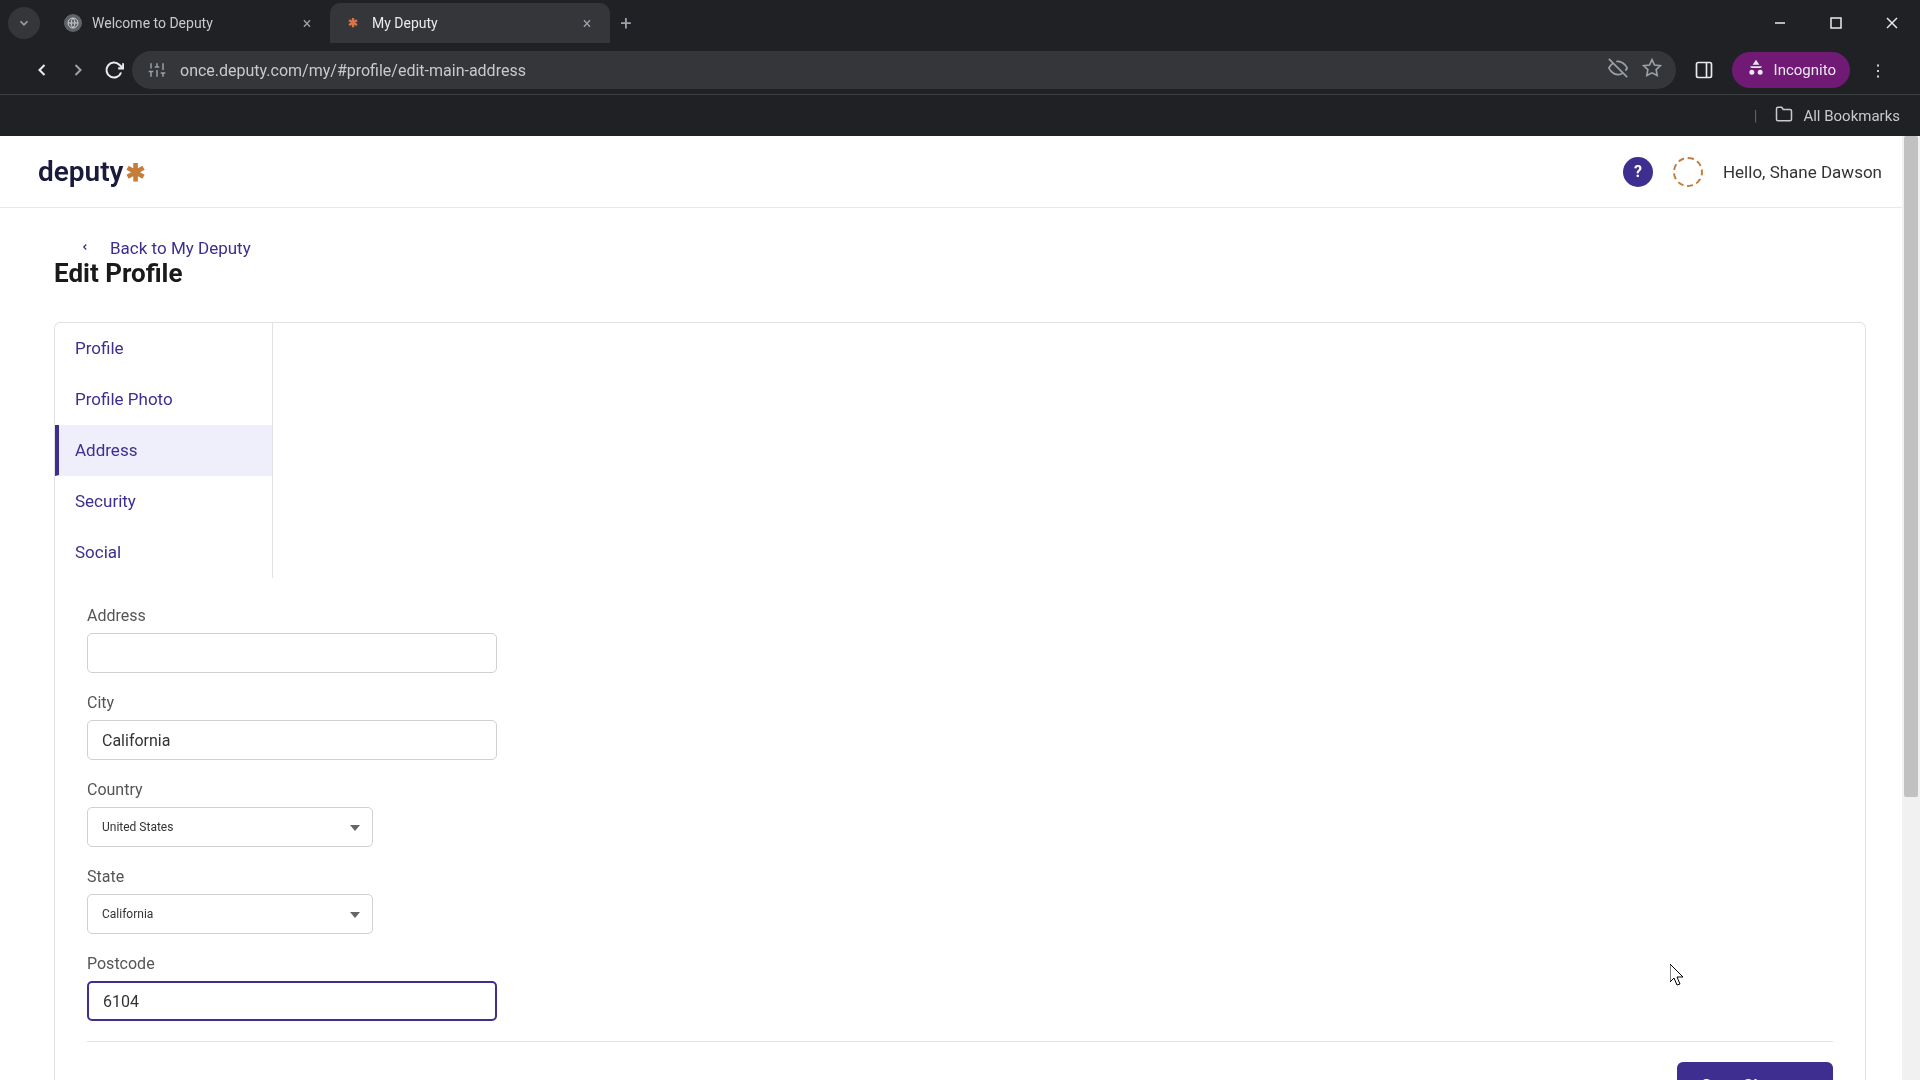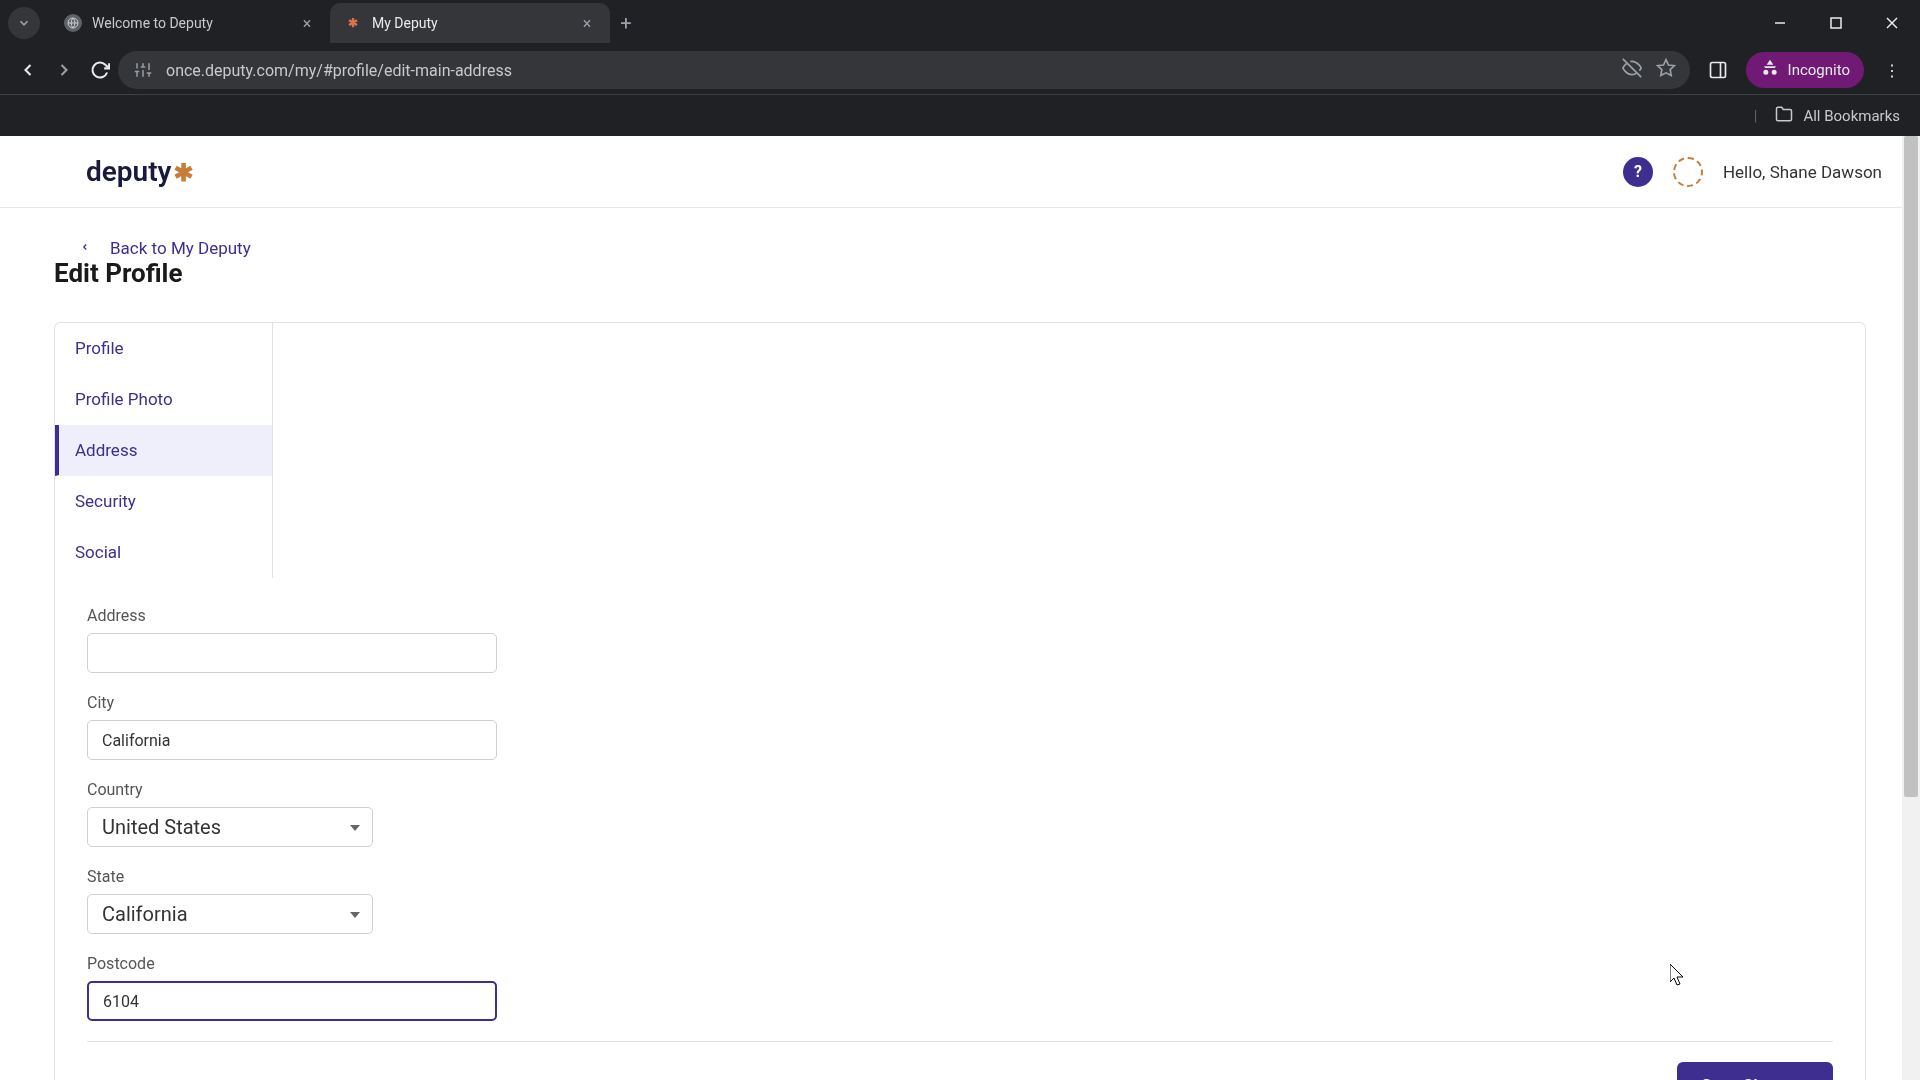--- a/index.html
+++ b/index.html
@@ -11,39 +11,39 @@
 .tab-dropdown { width: 32px; height: 32px; border-radius: 50%; background: #35363a; display: flex; align-items: center; justify-content: center; color: #9aa0a6; cursor: pointer; margin-right: 10px; }
 .tab { display: flex; align-items: center; height: 40px; padding: 0 14px; color: #c9c9c9; font-size: 14px; border-radius: 10px 10px 0 0; min-width: 280px; max-width: 320px; position: relative; }
 .tab.active { background: #35363a; color: #e8eaed; }
 .tab .favicon { width: 18px; height: 18px; margin-right: 10px; border-radius: 50%; display: flex; align-items: center; justify-content: center; font-size: 12px; }
 .tab .title { flex: 1; white-space: nowrap; overflow: hidden; text-overflow: ellipsis; }
 .tab .close { width: 18px; height: 18px; color: #9aa0a6; display: flex; align-items: center; justify-content: center; font-size: 16px; cursor: pointer; }
 .new-tab { width: 32px; height: 32px; color: #9aa0a6; display: flex; align-items: center; justify-content: center; font-size: 20px; cursor: pointer; }
 .window-controls { margin-left: auto; display: flex; }
 .window-controls div { width: 56px; height: 46px; display: flex; align-items: center; justify-content: center; color: #e8eaed; cursor: pointer; }
 
-.addr-bar { display: flex; align-items: center; height: 48px; padding: 0 10px; gap: 0; background: #202124;}
+.addr-bar { display: flex; align-items: center; height: 48px; padding: 0 24px; gap: 0; background: #202124;}
 .nav-btn { width: 36px; height: 36px; display: flex; align-items: center; justify-content: center; color: #9aa0a6; cursor: pointer; border-radius: 50%; }
 .nav-btn.enabled { color: #e8eaed; }
 .url-box { flex: 1; height: 38px; background: #35363a; border-radius: 20px; display: flex; align-items: center; padding: 0 14px; color: #c9c9c9; font-size: 16px; gap: 12px; }
 .url-box .site-icon { width: 22px; height: 22px; display:flex; align-items:center; justify-content:center; color:#9aa0a6;}
 .url-text { flex: 1; }
 .url-actions { display: flex; gap: 14px; color: #9aa0a6; }
 .right-controls { display: flex; align-items: center; gap: 10px; padding-left: 10px; }
 .incognito-pill { display: flex; align-items: center; gap: 8px; background: #701a75; padding: 6px 14px; border-radius: 20px; color: #e8eaed; font-size: 15px; }
 .menu-dots { width: 36px; height: 36px; display:flex; align-items:center; justify-content:center; color:#e8eaed; cursor:pointer;}
 
 .bookmarks-bar { display:flex; justify-content:flex-end; align-items:center; height:42px; padding:0 20px; color:#c9c9c9; font-size:15px; gap:10px; border-top:1px solid #3c4043;}
 .bookmarks-bar .divider { color:#5f6368; margin-right:8px;}
 .folder-icon { width:18px; height:18px; }
 
 
 .page { background: #fff; height: calc(1080px - 46px - 48px - 42px); overflow-y: auto; position: relative; }
 .app-header { display: flex; align-items: center; height: 72px; padding: 0 38px; border-bottom: 1px solid #e8e8e8; }
-.logo { display: flex; align-items: baseline; font-size: 28px; font-weight: 600; color: #1a1a3d; margin-left: 48px; }
+.logo { display: flex; align-items: baseline; font-size: 28px; font-weight: 600; color: #1a1a3d; }
 .logo .asterisk { color: #c77d3a; font-size: 24px; margin-left: 2px; }
 .header-right { margin-left: auto; display: flex; align-items: center; gap: 20px; }
 .help-btn { width: 30px; height: 30px; border-radius: 50%; background: #3d2e8f; color: #fff; display: flex; align-items: center; justify-content: center; font-weight: bold; font-size: 16px; cursor: pointer; }
 .avatar { width: 30px; height: 30px; border-radius: 50%; border: 2px dashed #c77d3a; }
 .greeting { color: #333; font-size: 17px; }
 
 .content { padding: 30px 54px; }
 .back-link { display: inline-flex; align-items: center; gap: 20px; color: #3d2e8f; font-size: 17px; cursor: pointer; margin-left: 26px; }
 .page-title { font-size: 26px; font-weight: 700; color: #1a1a1a; margin-bottom: 34px; }
 
@@ -51,21 +51,21 @@
 .sidebar { width: 218px; border-right: 1px solid #e2e2e2; }
 .sidebar-item { padding: 15px 20px; color: #3d2e8f; font-size: 17px; cursor: pointer; border-bottom: 1px solid transparent; position: relative; }
 .sidebar-item.active { background: #efeefb; border-left: 4px solid #3d2e8f; padding-left: 16px; }
 .sidebar-item .badge { font-size: 10px; color: #d9534f; vertical-align: super; margin-left: 4px; }
 
 .form-area { flex: 1; padding: 28px 32px; display: flex; flex-direction: column; }
 .form-group { margin-bottom: 20px; }
 .form-label { display: block; color: #555; font-size: 16px; margin-bottom: 8px; }
 .form-input { width: 410px; height: 40px; border: 1px solid #d0d0d0; border-radius: 5px; padding: 0 14px; font-size: 16px; color: #333; outline: none; }
 .form-input.focused { border: 2px solid #3d2e8f; }
-.form-select { width: 286px; height: 40px; border: 1px solid #d0d0d0; border-radius: 5px; padding: 0 14px; font-size: 20px; color: #333; background: #fff; position: relative; display: flex; align-items: center; }
+.form-select { width: 286px; height: 40px; border: 1px solid #d0d0d0; border-radius: 5px; padding: 0 14px; font-size: 12px; color: #333; background: #fff; position: relative; display: flex; align-items: center; }
 .form-select::after { content: ''; position: absolute; right: 12px; top: 17px; border-left: 5px solid transparent; border-right: 5px solid transparent; border-top: 6px solid #666; }
 
 .form-footer { margin-top: auto; padding-top: 20px; border-top: 1px solid #e2e2e2; display: flex; justify-content: flex-end; }
 .save-btn { background: #3d2e8f; color: #fff; border: none; border-radius: 6px; padding: 13px 24px; font-size: 17px; font-weight: 500; cursor: pointer; }
 
 .cursor { position: absolute; pointer-events: none; z-index: 9999; }
 .scrollbar-track { position:absolute; right:0; top:0; width:18px; height:100%; background:#f1f1f1;}
 .scrollbar-thumb { position:absolute; right:2px; top:0; width:14px; height:70%; background:#c1c1c1; border-radius:2px;}
 </style>
 </head>

